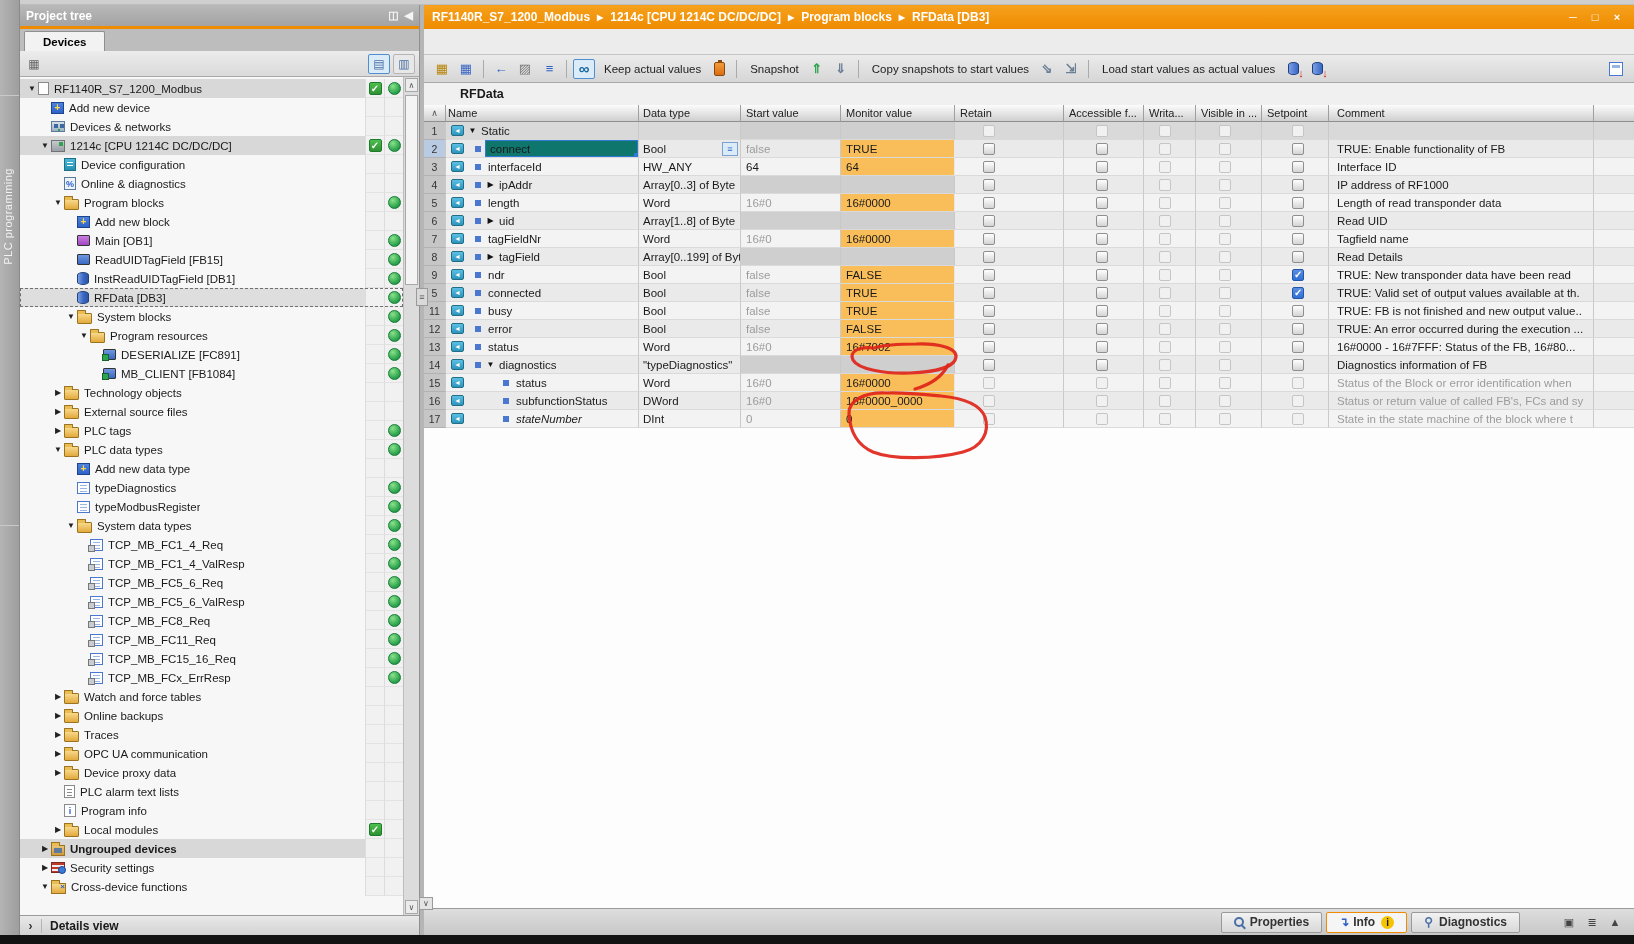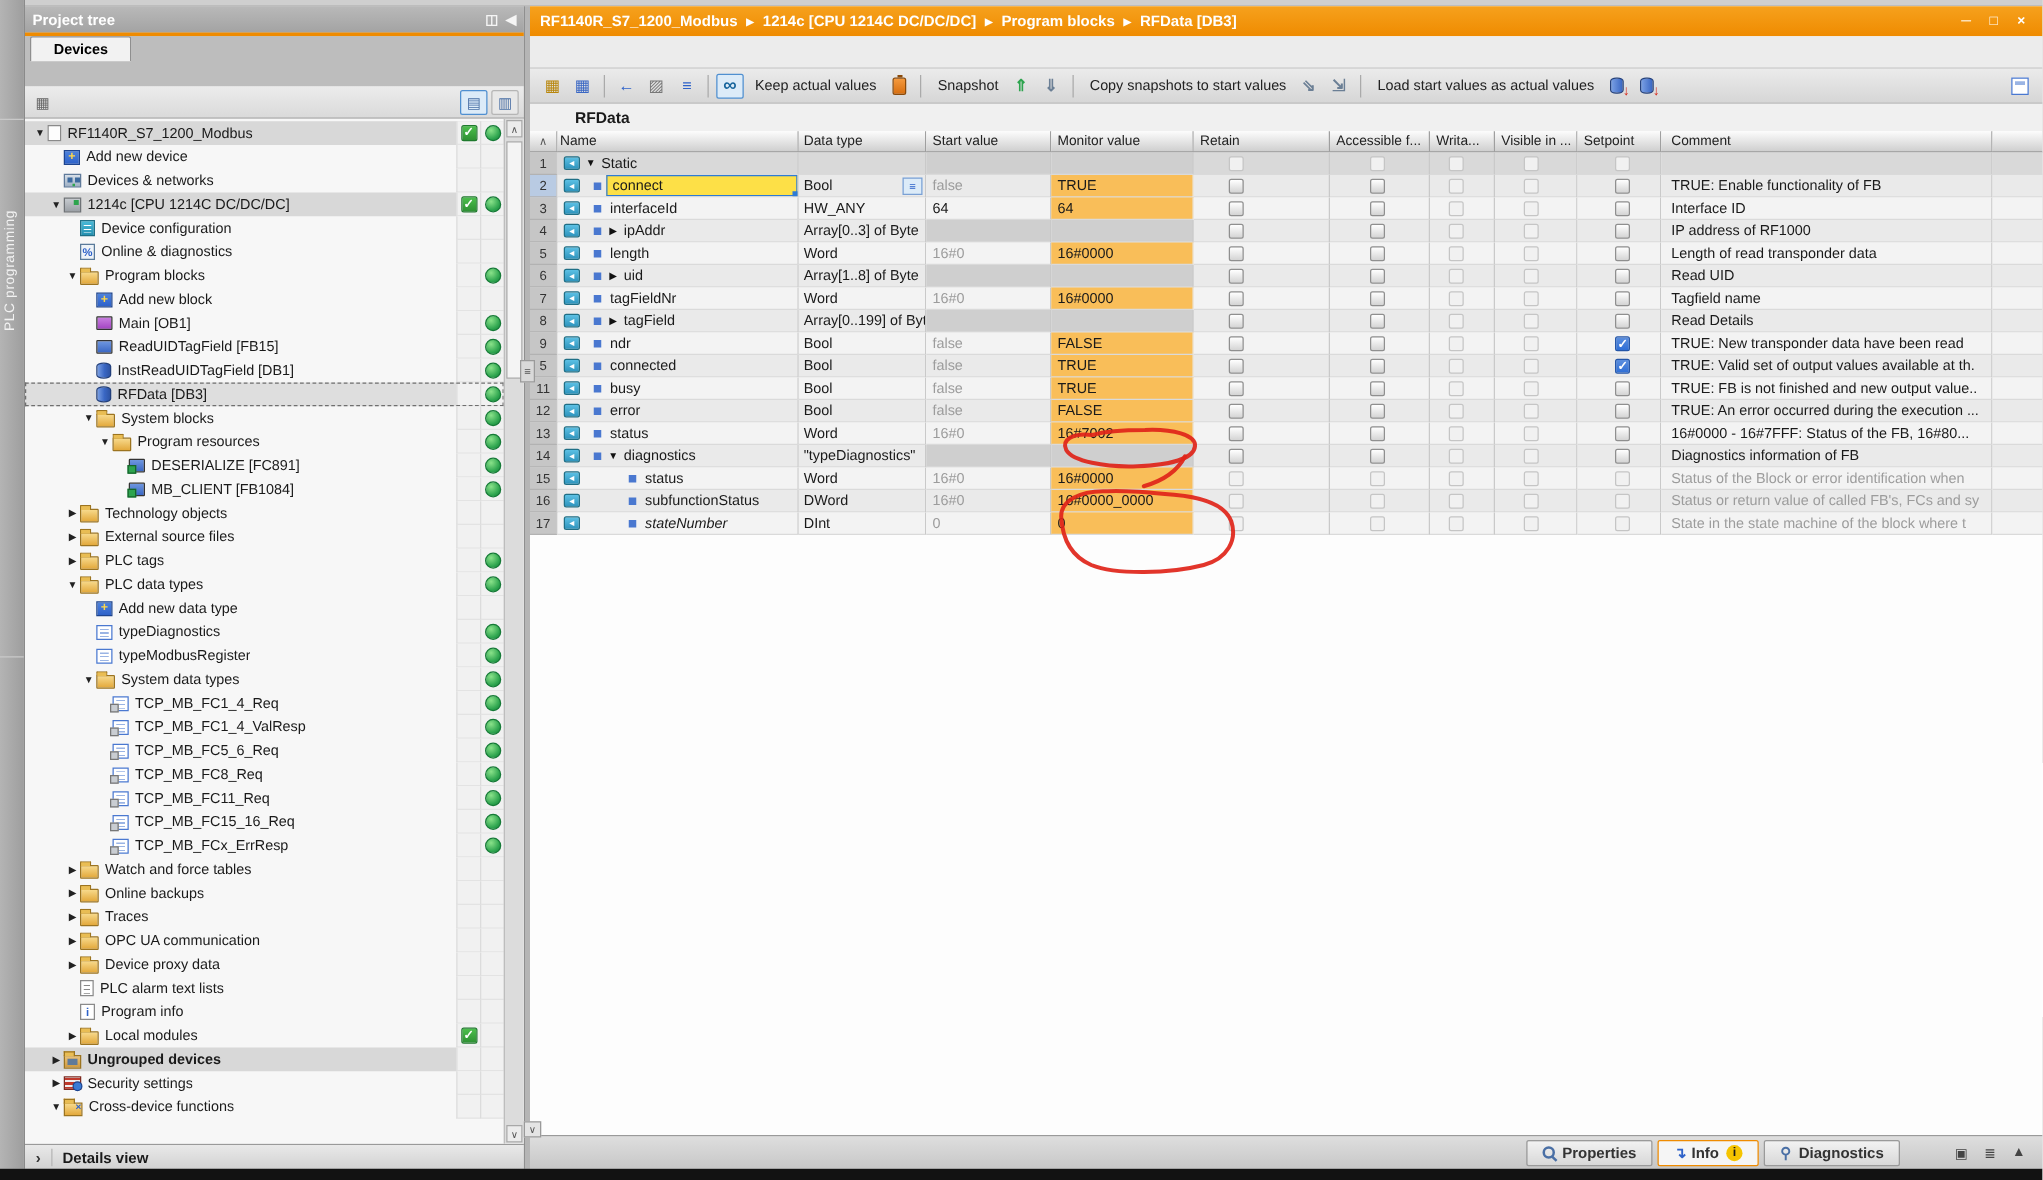--- a/index.html
+++ b/index.html
@@ -6,21 +6,21 @@
   html,body{width:1634px;height:944px;overflow:hidden;background:#cfcfcf;position:relative;}
   
   .rail{position:absolute;left:0;top:0;width:20px;height:935px;background:linear-gradient(90deg,#b4b4b4,#9e9e9e);border-right:1px solid #8a8a8a;}
   .rail .seg{position:absolute;left:0;width:100%;border-top:1px solid #c9c9c9;}
   .rail-label{position:absolute;top:168px;left:2px;writing-mode:vertical-rl;transform:rotate(180deg);color:#f2f2f2;font-size:11px;letter-spacing:.5px;}
   
   .tree-panel{position:absolute;left:20px;top:5px;width:400px;height:930px;background:#cfcfcf;display:flex;flex-direction:column;border-right:1px solid #8f8f8f;}
   .pt-header{height:24px;background:linear-gradient(#b9b9b9,#a3a3a3);border-bottom:3px solid #EF8B00;color:#fff;font-weight:bold;font-size:12px;display:flex;align-items:center;padding:0 6px;}
   .pt-header .sp{flex:1}
   .pt-hicon{color:#f5f5f5;font-size:11px;margin-left:6px;cursor:pointer;}
-  .pt-tabs{height:40px;background:#bdbdbd;display:flex;padding-left:4px;}
+  .pt-tabs{height:22px;background:#bdbdbd;display:flex;align-items:flex-end;padding-left:4px;}
   .pt-tab{background:#f2f2f2;border:1px solid #8f8f8f;border-bottom:none;height:20px;padding:0 18px;font-size:11.5px;font-weight:bold;display:flex;align-items:center;border-radius:2px 2px 0 0;}
   .pt-toolbar{height:26px;background:linear-gradient(#ececec,#dadada);border-bottom:1px solid #aaa;display:flex;align-items:center;padding:0 4px;}
   .pt-toolbar .sp{flex:1}
   .ptb-icon{width:20px;height:18px;display:flex;align-items:center;justify-content:center;font-size:12px;color:#666;}
   .ptb-btn{width:22px;height:20px;border:1px solid #b5b5b5;background:#e8e8e8;display:flex;align-items:center;justify-content:center;font-size:12px;color:#4a6fa5;margin-left:3px;border-radius:2px;}
   .ptb-btn.active{border:1px solid #4f8fd0;background:#dcebf8;}
   .pt-body{flex:1;position:relative;background:#f7f7f7;overflow:hidden;}
   .pt-list{position:absolute;left:0;top:2px;right:16px;}
   .tree-row{height:19px;display:flex;align-items:center;font-size:11.5px;color:#1a1a1a;padding-left:6px;position:relative;}
   .tree-row.band{background:#d8d8d8;}
@@ -130,21 +130,21 @@
   .c-com{width:265px;flex:none;padding-left:8px;}
   .c-rest{flex:1;border-right:none;}
   .cell.grayfill{background:#cfcfcf !important;}
   .cell.orange{background:#F9BE59 !important;border-right-color:#e8e8e8;}
   .muted{color:#9c9c9c;}
   .i-dbvar{width:13px;height:11px;background:linear-gradient(#5cc0e4,#2e94bd);border:1px solid #1f6f86;border-radius:2px;color:#fff;font-size:8px;display:flex;align-items:center;justify-content:center;flex:none;margin:0 3px;}
   .i-dbvar::before{content:"◂";line-height:0;}
   .bullet{width:6px;height:6px;background:#4a78d0;flex:none;margin-right:4px;}
   .n-arrow{width:11px;font-size:8px;color:#111;flex:none;text-align:center;}
   .n-indent{flex:none;}
-  .selbox{flex:1;align-self:stretch;display:flex;align-items:center;background:#fde047;border:1px solid #2e7bd6;position:relative;padding-left:4px;margin:0;}
+  .selbox{flex:1;align-self:stretch;display:flex;align-items:center;background:#0f766e;border:1px solid #2e7bd6;position:relative;padding-left:4px;margin:0;}
   .selbox::after{content:"";position:absolute;right:-2px;bottom:-2px;width:5px;height:5px;background:#2e7bd6;}
   .ddbtn{width:16px;height:14px;border:1px solid #7aa0d4;background:#dcebf8;color:#2e62c9;font-size:9px;display:flex;align-items:center;justify-content:center;margin-left:auto;margin-right:2px;flex:none;}
   .cb{width:12px;height:12px;border:1px solid #8f8f8f;background:linear-gradient(#ffffff,#d4d4d4);border-radius:2px;flex:none;}
   .cb.light{border-color:#c5c5c5;background:#f1f1f1;}
   .cb.checked{background:linear-gradient(#5b8ede,#2f6fd6);border-color:#2456a8;position:relative;}
   .cb.checked::before{content:"✓";color:#fff;font-size:10px;font-weight:bold;position:absolute;top:-1px;left:1px;}
   .corner-up{font-size:9px;color:#555;justify-content:center;padding-left:0 !important;}
   .ed-fill{flex:1;background:#fdfdfd;}
   
   .ed-status{height:27px;background:linear-gradient(#dedede,#c7c7c7);border-top:1px solid #9a9a9a;display:flex;align-items:center;padding:0 10px;flex:none;}
@@ -465,20 +465,31 @@
           <span class="t-badge"></span>
           <span class="t-badge">
             <span class="dot"></span>
           </span>
         </div>
         <div class="tree-row">
           <span class="n-indent" style="width: 52px;"></span>
           <span class="t-arrow"></span>
           <span class="t-icon i-udtsys"></span>
           <span class="t-label">TCP_MB_FC5_6_Req</span>
+          <span class="t-flex"></span>
+          <span class="t-badge"></span>
+          <span class="t-badge">
+            <span class="dot"></span>
+          </span>
+        </div>
+        <div class="tree-row">
+          <span class="n-indent" style="width: 52px;"></span>
+          <span class="t-arrow"></span>
+          <span class="t-icon i-udtsys"></span>
+          <span class="t-label">TCP_MB_FC5_6_ValResp</span>
           <span class="t-flex"></span>
           <span class="t-badge"></span>
           <span class="t-badge">
             <span class="dot"></span>
           </span>
         </div>
         <div class="tree-row">
           <span class="n-indent" style="width: 52px;"></span>
           <span class="t-arrow"></span>
           <span class="t-icon i-udtsys"></span>

